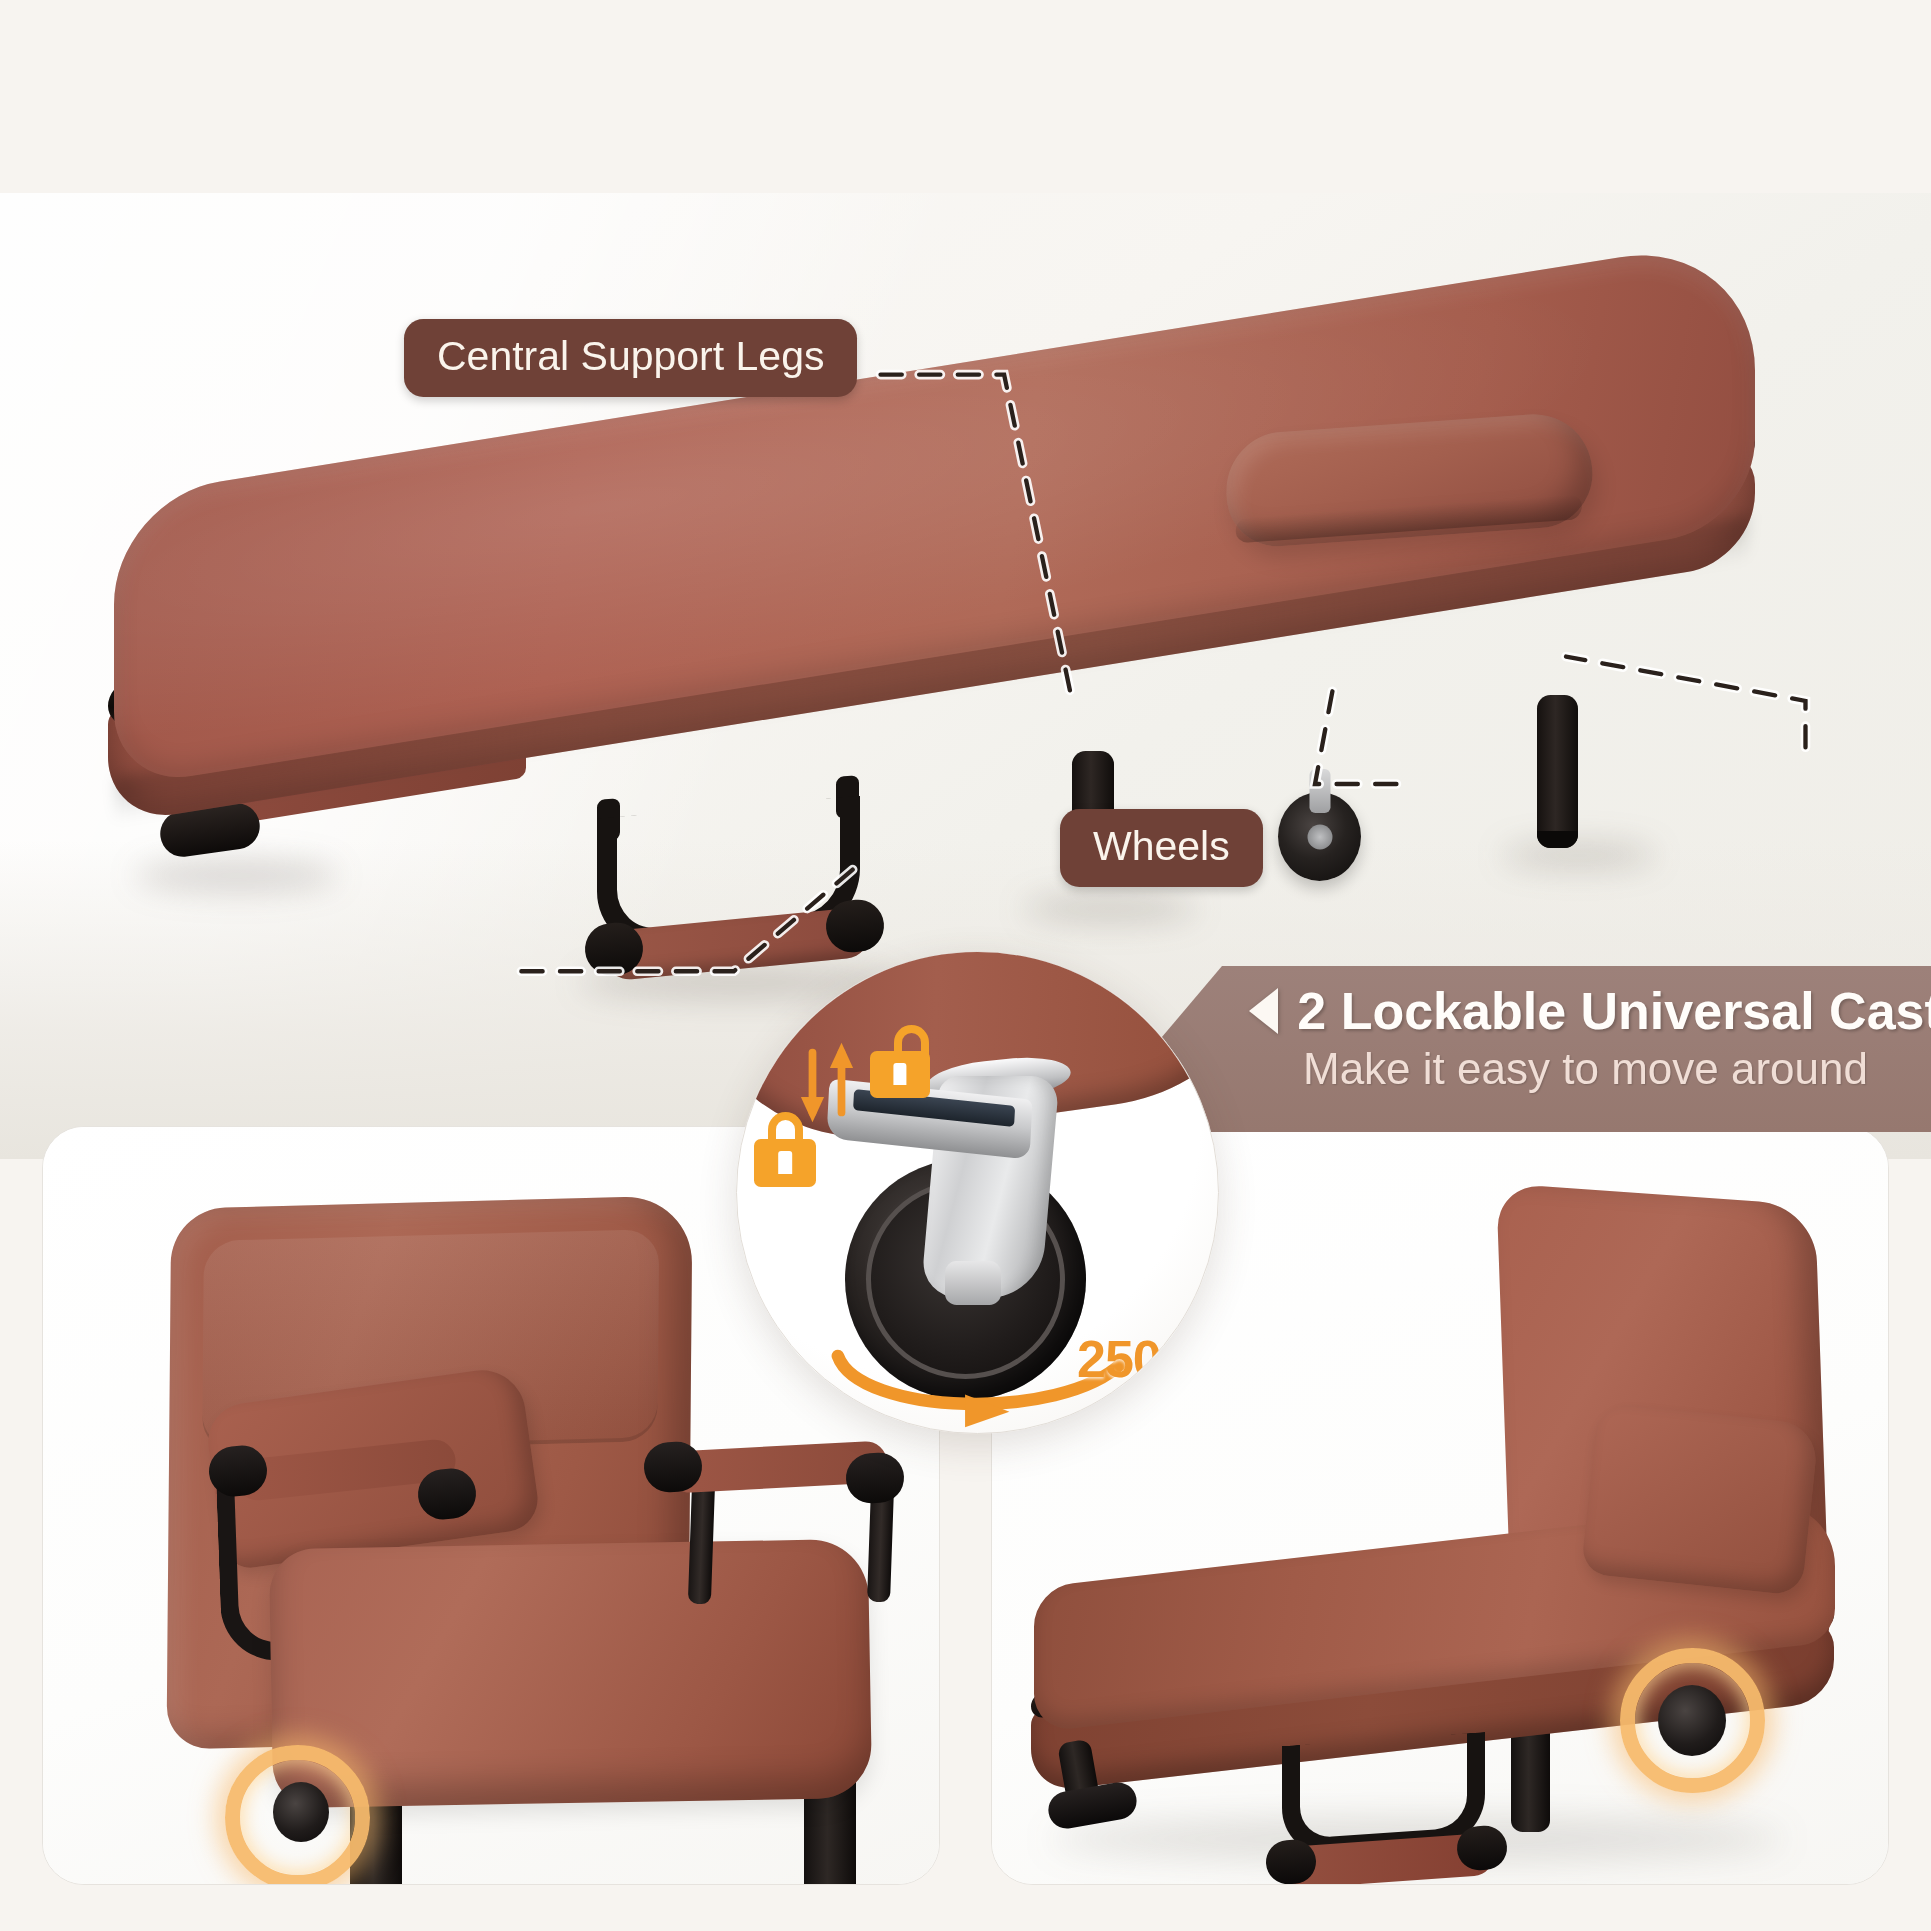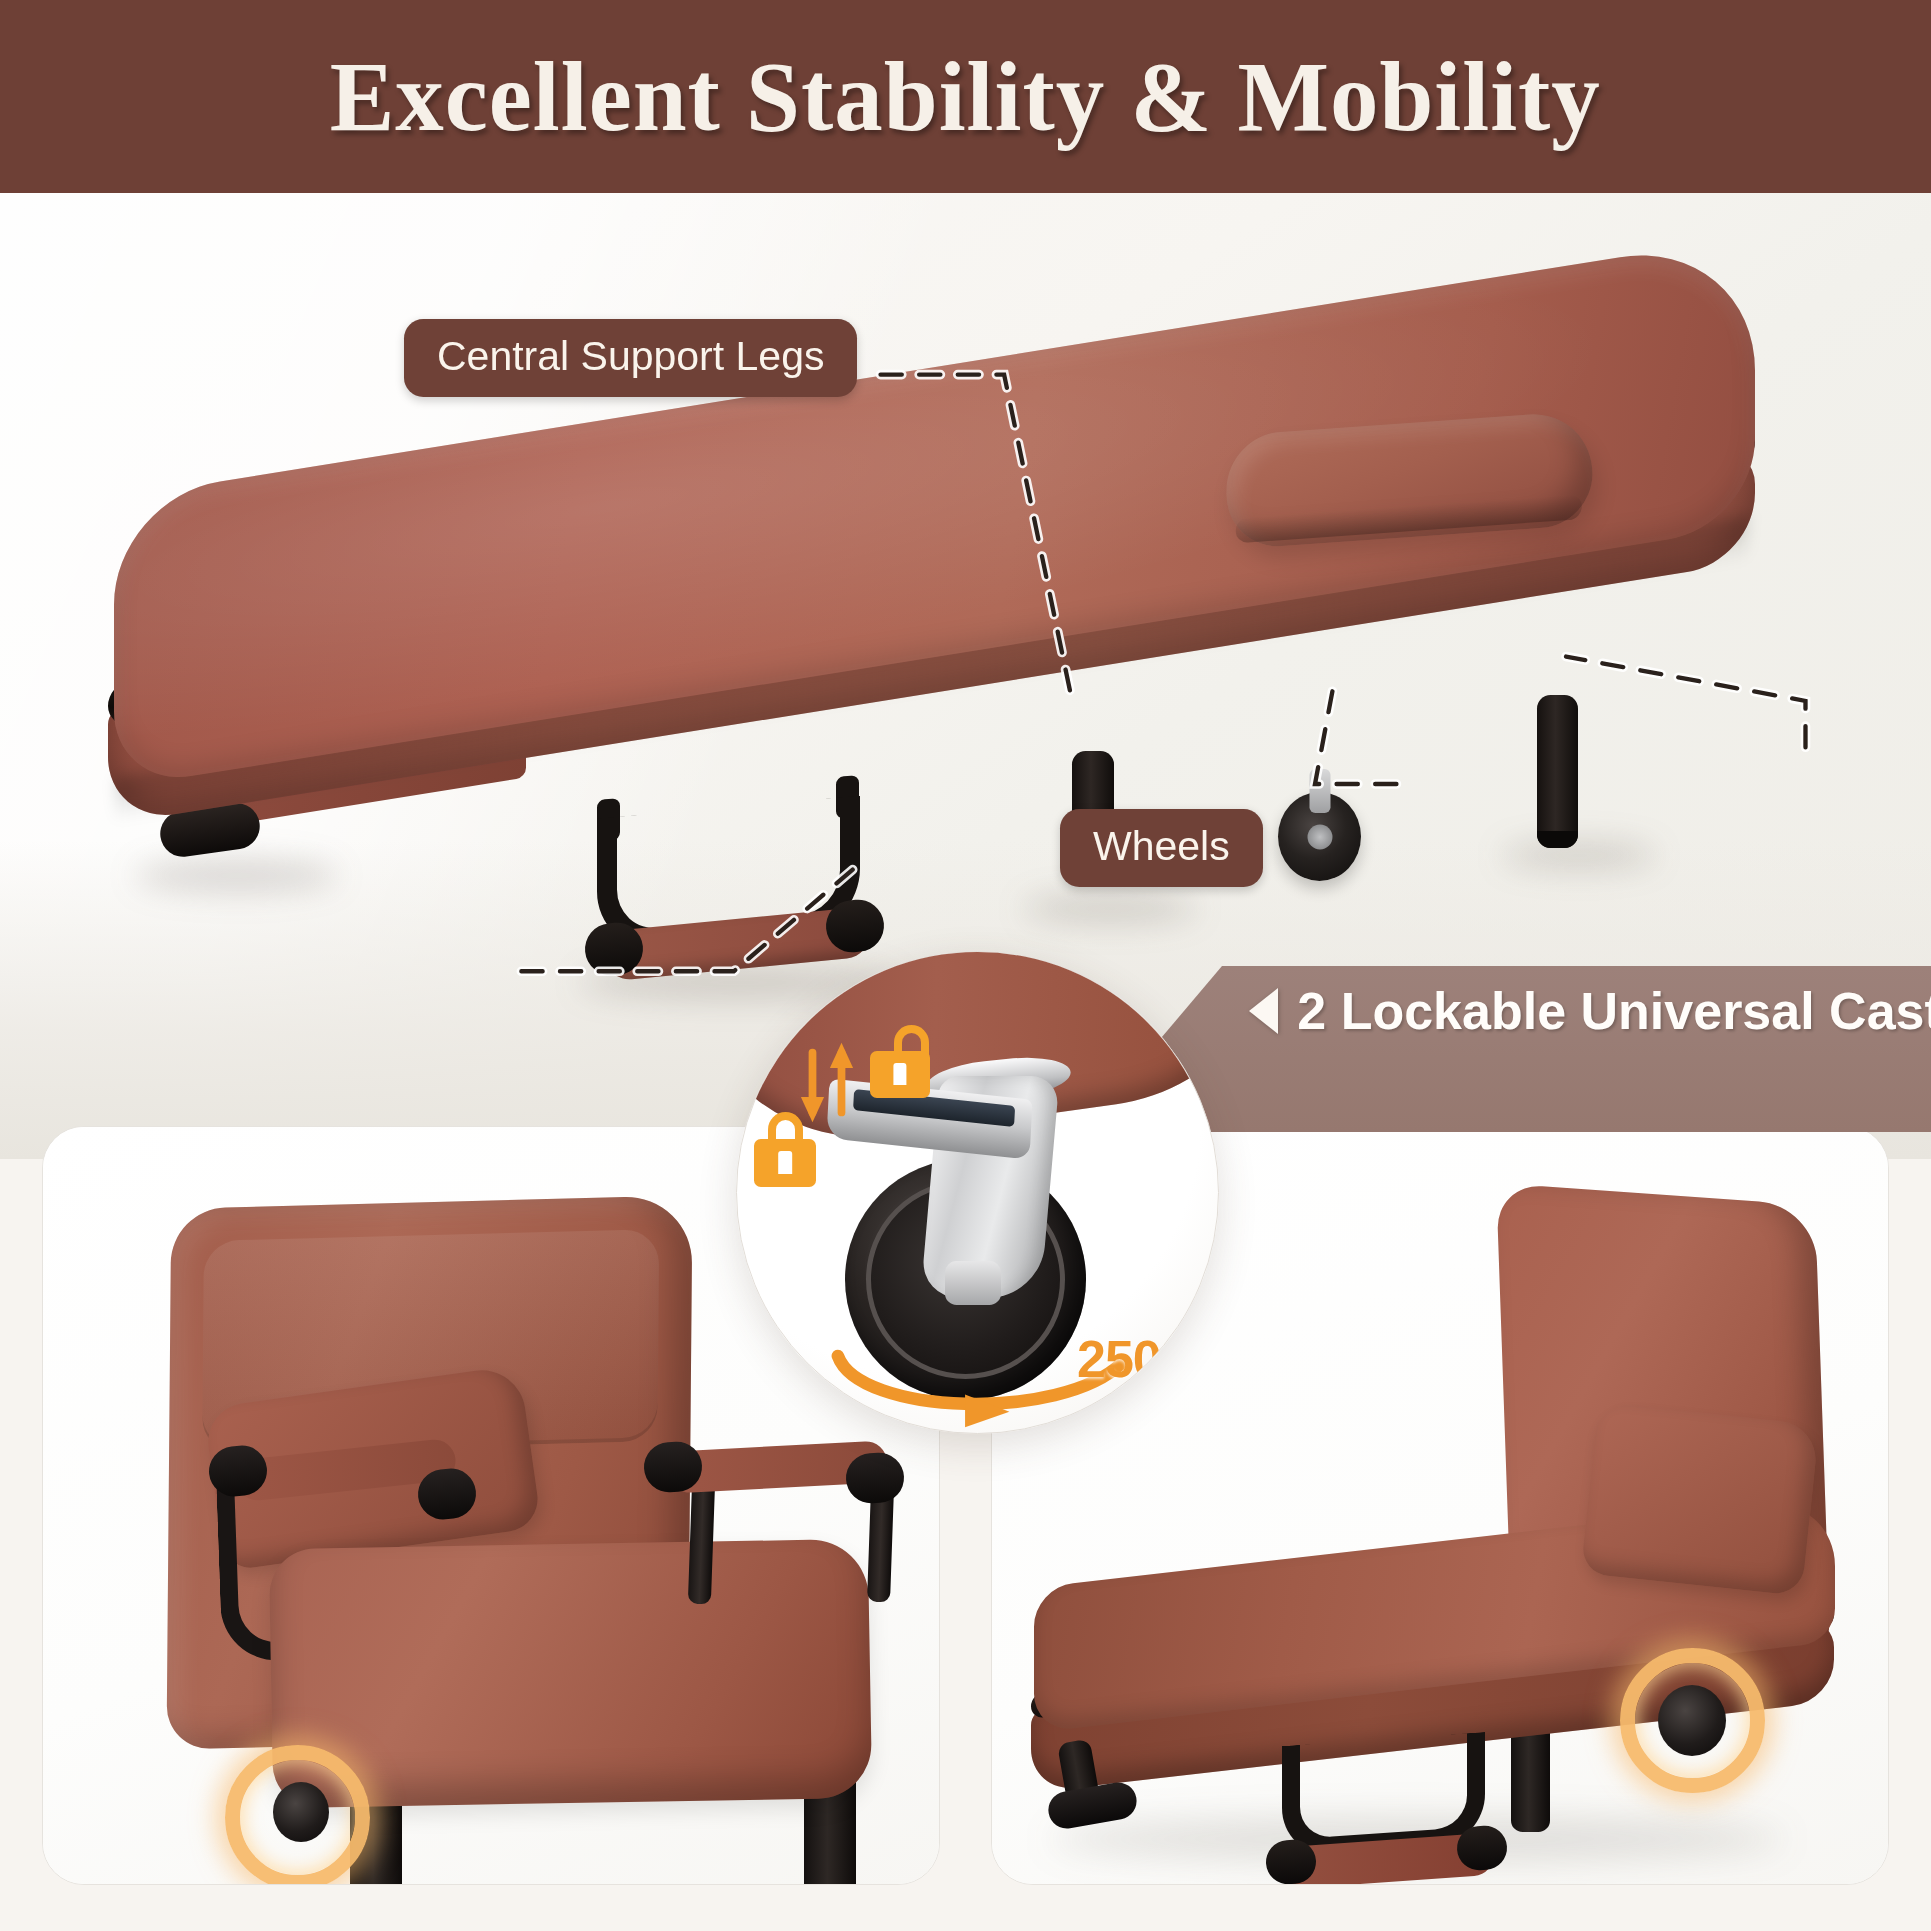--- a/index.html
+++ b/index.html
@@ -403,23 +403,20 @@
   .glow-right{ left:628px; top:521px; width:145px; height:145px; }
   .ch-shadow{ position:absolute; left:58px; top:691px; width:734px; height:42px; border-radius:50%; background:rgba(90,78,70,.16); filter:blur(17.4px); }
 
   
 </style>
 </head>
 <body>
 
 <div id="page">
 
-  <div class="header">
-    <div class="header-title">Excellent Stability &amp; Mobility</div>
-  </div>
 
   <div class="hero">
     <div class="hero-sheen"></div>
     <div class="hero-floor"></div>
 
     <div class="bed">
       <div class="ground-shadow gs1"></div>
       <div class="ground-shadow gs2"></div>
       <div class="ground-shadow gs3"></div>
       <div class="ground-shadow gs4"></div>
@@ -462,20 +459,21 @@
   </svg>
 
   <div class="badge badge-wheels">Wheels</div>
   <div class="badge badge-central">Central Support Legs</div>
 
   <div class="caster-banner">
     <div class="cb-row">
       <span class="cb-arrow"></span>
       <span class="cb-title">2 Lockable Universal Casters</span>
     </div>
+    <div class="cb-sub">Make it easy to move around</div>
   </div>
 
   <div class="panel panel-left">
     <div class="panel-bg"></div>
 
     <div class="chair-back"></div>
     <div class="chair-lumbar"></div>
     <div class="chair-ubar"></div>
     <div class="arm chair-arm-l"></div>
     <div class="arm-cap chair-arm-l-cap-a"></div>

